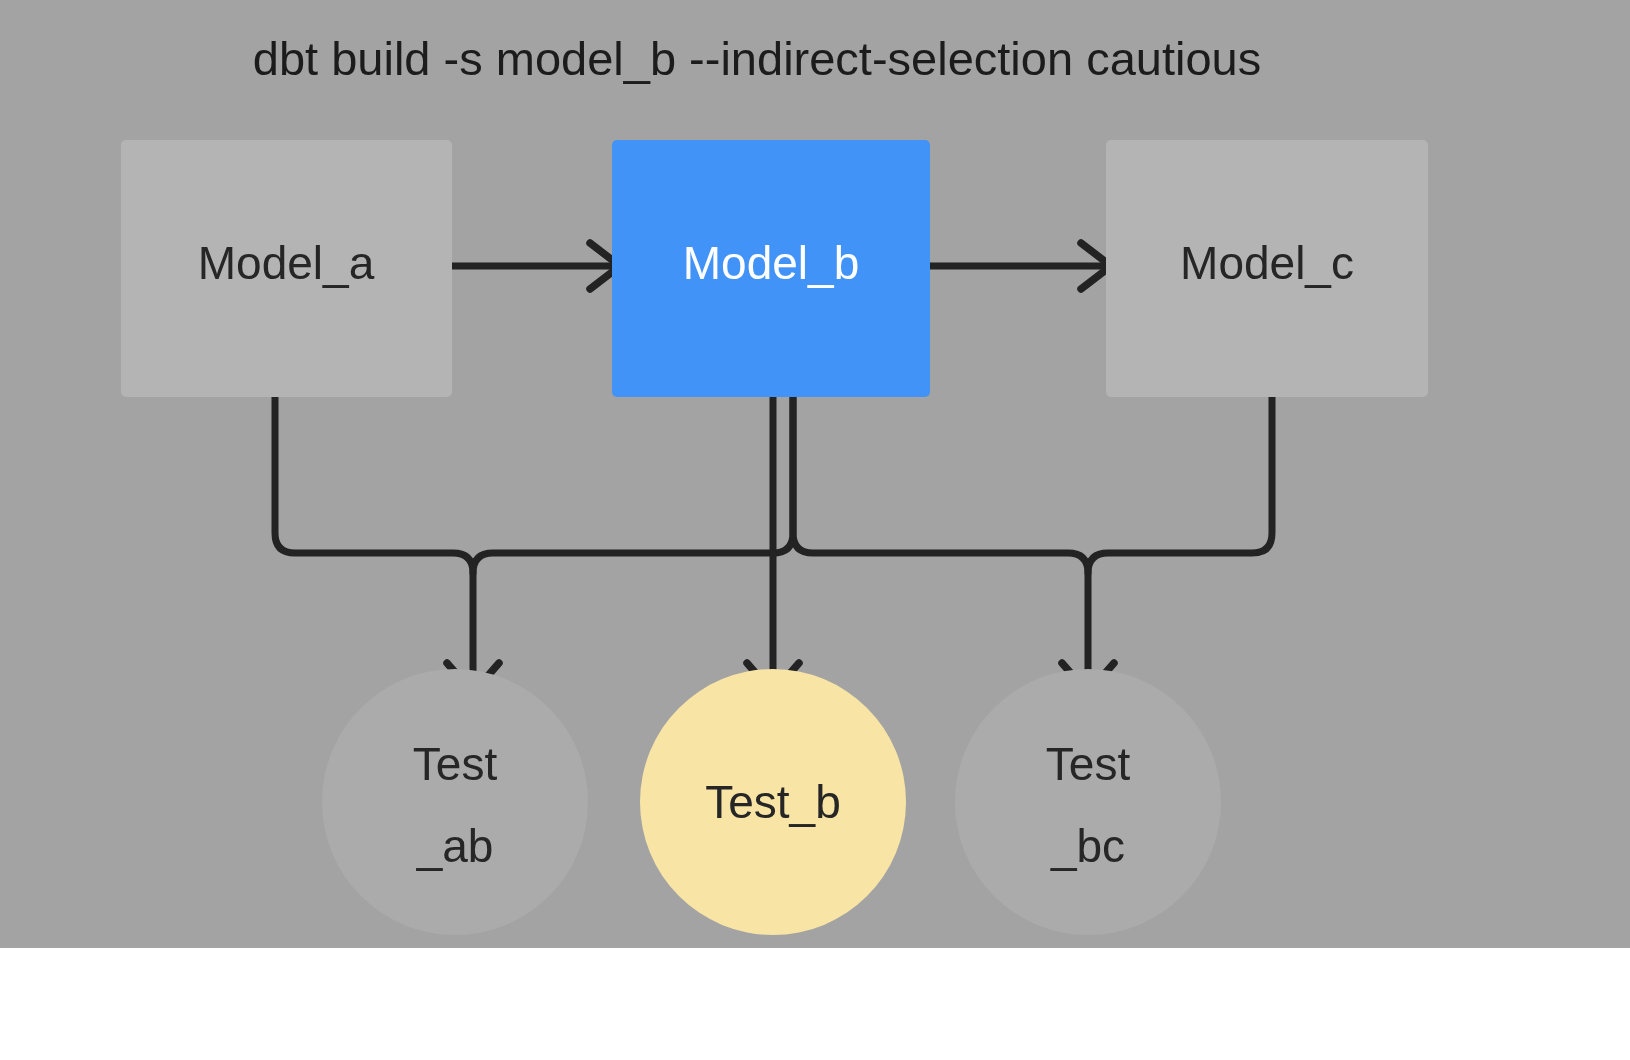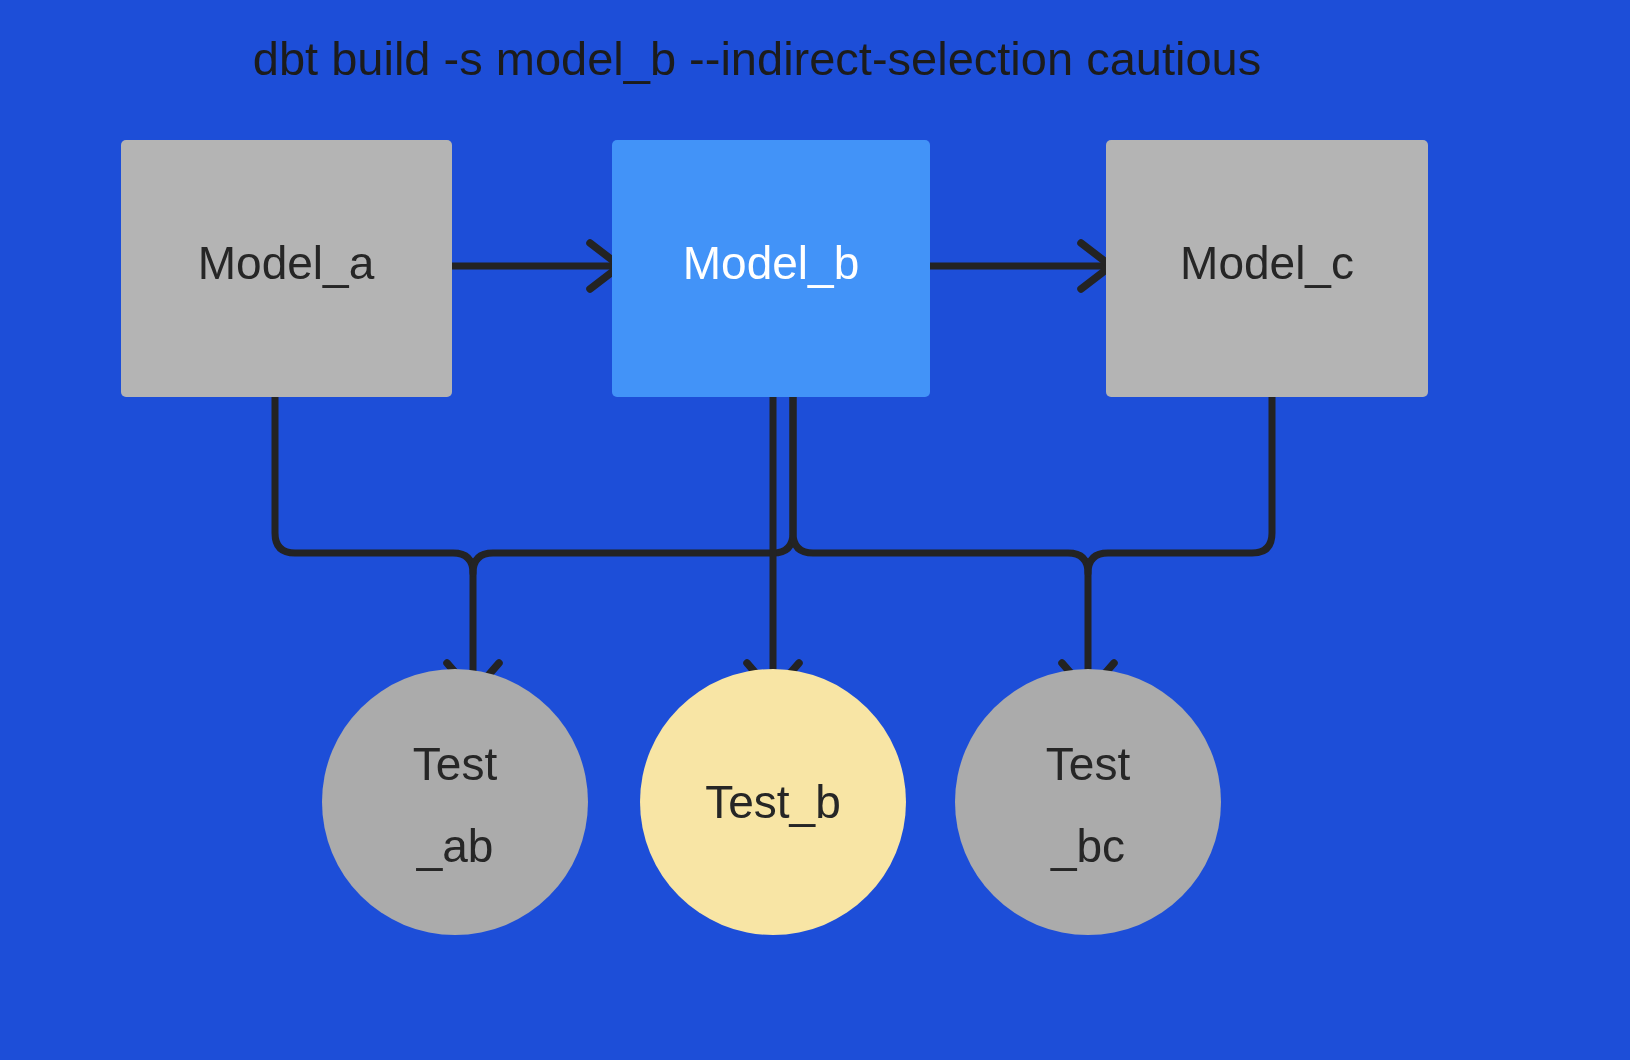--- a/index.html
+++ b/index.html
@@ -8,22 +8,22 @@
     padding: 0;
     background: #ffffff;
   }
   body {
     font-family: "Liberation Sans", sans-serif;
     -webkit-font-smoothing: antialiased;
   }
   #canvas {
     position: relative;
     width: 1630px;
-    height: 1060px;
-    background: #1d4ed8;
+    height: 948px;
+    background: #a3a3a3;
     overflow: hidden;
   }
   #diagram-svg {
     position: absolute;
     left: 0;
     top: 0;
     width: 1630px;
     height: 1060px;
     display: block;
   }

